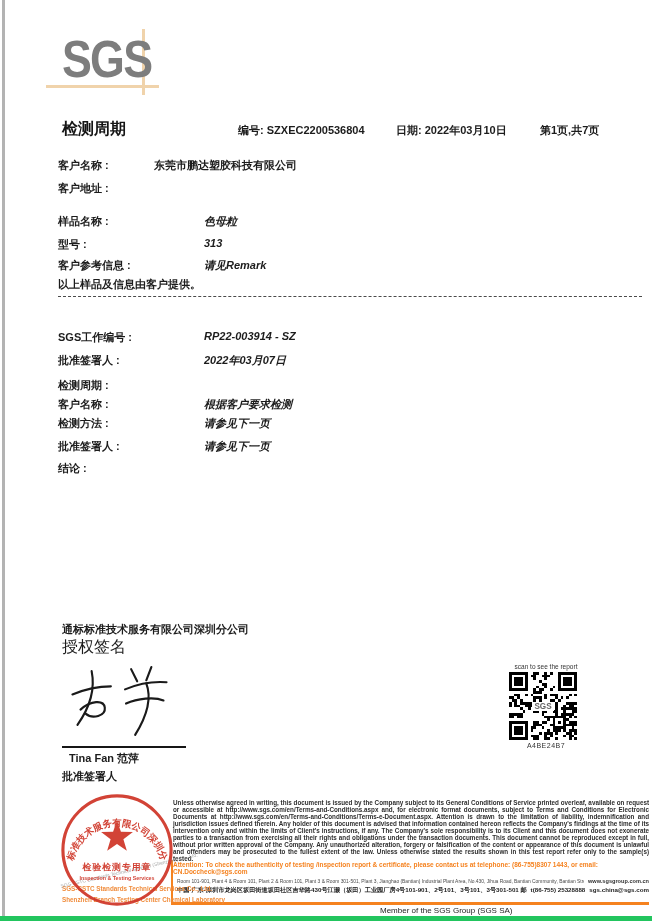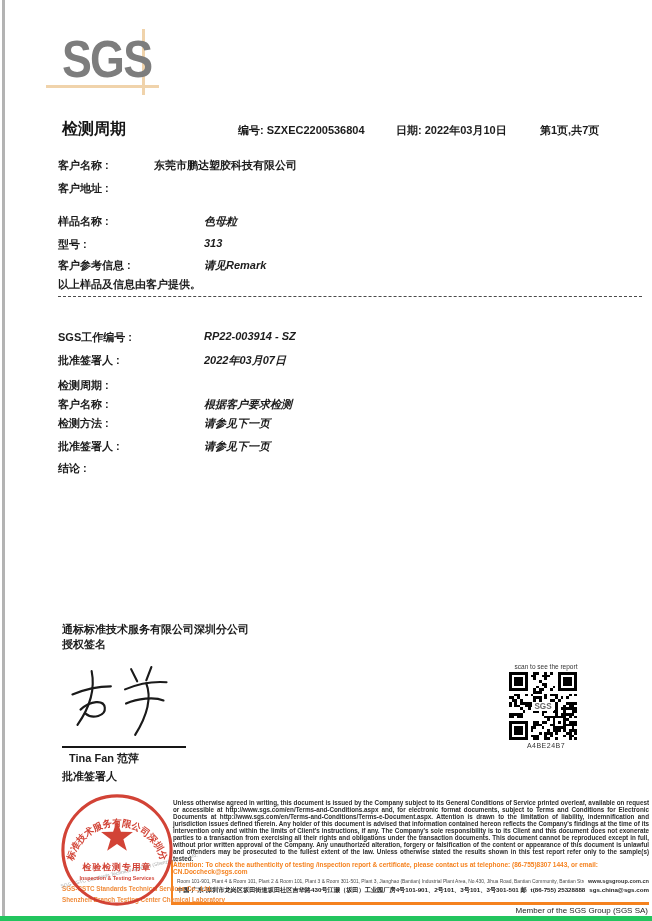--- a/index.html
+++ b/index.html
@@ -25,21 +25,21 @@
   .lbl { position:absolute; left:58px; font-size:11px; font-weight:700; color:#1c1c1c; white-space:nowrap; }
   .val { position:absolute; font-size:11px; font-weight:700; color:#1c1c1c; white-space:nowrap; }
   .val-c { left:123px;margin-left:31px; }
   .val-s { left:204px;font-style:italic; }
   .dash-sep { left:58px; top:296px; width:584px; height:0; border-top:1.5px dashed #4a4a4a; }
   .conclusion { left:218px; top:459px; width:426px; font-size:11px; font-weight:700;
                 color:#1c1c1c; line-height:15.6px; text-align:justify; }
 
   
   .sig-company { left:62px; top:622px; font-size:11px; font-weight:700; color:#1c1c1c; }
-  .sig-auth    { left:62px; top:637px; font-size:11px; font-weight:700; color:#1c1c1c; }
+  .sig-auth    { left:62px; top:637px; font-size:16px; font-weight:400; color:#1c1c1c; }
   .sig-svg     { left:66px; top:658px; }
   .sig-line    { left:62px; top:746px; width:124px; height:2px; background:#161616; }
   .sig-name    { left:69px; top:751px; font-size:11px; font-weight:700; color:#1c1c1c; }
   .sig-role    { left:62px; top:769px; font-size:11px; font-weight:700; color:#1c1c1c; }
 
   
   .qr-caption { left:503px; top:663px; width:86px; text-align:center; font-size:6.5px; color:#333; }
   .qr-svg     { left:509px; top:672px; }
   .qr-code    { left:503px; top:742px; width:86px; text-align:center; font-size:7px; color:#333; letter-spacing:.5px; }
 
@@ -48,21 +48,21 @@
            color:#2e2e2e; text-align:justify; font-weight:600; }
   .attention { left:173px; top:861px; width:476px; font-size:6.5px; line-height:7.2px;
                color:#f5821f; font-weight:700; }
   .addr-row { left:177px; width:472px; display:flex; align-items:baseline; white-space:nowrap; }
   .addr-en  { top:878px; font-size:4.9px; color:#4a4a4a; }
   .addr-cn  { top:886px; font-size:6.2px; color:#222; font-weight:700; }
   .addr-main { flex:1 1 auto; overflow:hidden; }
   .addr-side { flex:0 0 auto; margin-left:4px; }
   .v-orange { left:171px; top:860px; width:2px; height:44px; background:#f5821f; }
   .h-orange { left:171px; top:902px; width:478px; height:2.5px; background:#f5821f; }
-  .member { left:380px; top:906px; width:268px; text-align:right; font-size:8px; color:#222; }
+  .member { left:380px; top:906px; width:268px; text-align:left; font-size:8px; color:#222; }
 
   .lab-line { left:62px; font-size:6.3px; color:#f08c3c; font-weight:700; }
   .lab-line1 { top:885px; }
   .lab-line2 { top:896px; }
   .stamp-svg { left:58px; top:791px; }
   .stamp-wm { left:60px; top:883px; width:150px; font-size:5px; color:#9a9a9a; opacity:.85;
               transform:rotate(-13deg); transform-origin:left top; white-space:nowrap; }
 </style>
 </head>
 <body>

